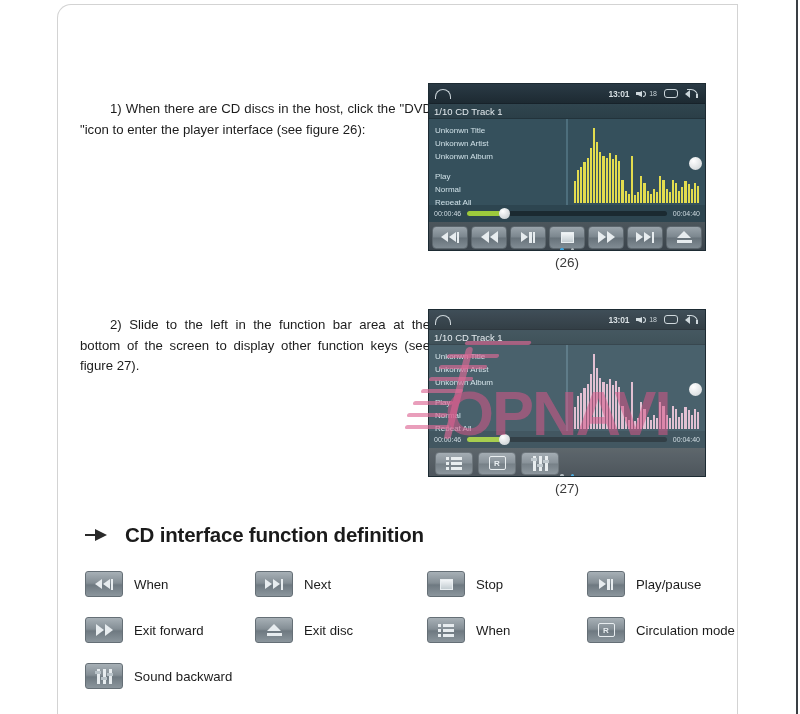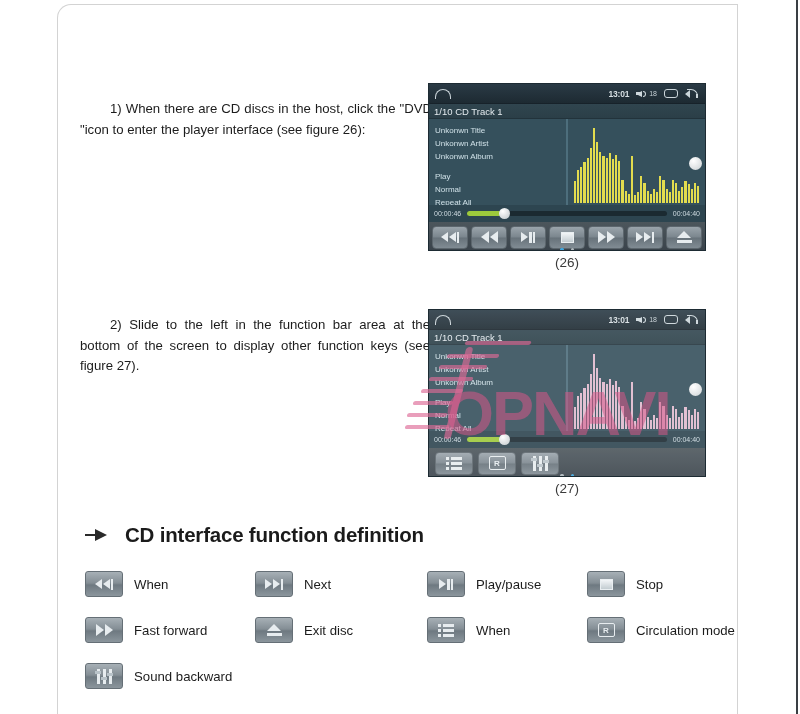--- a/index.html
+++ b/index.html
@@ -748,42 +748,42 @@
             <span class="g">
               <i class="tri-r-s"></i>
               <i class="tri-r-s"></i>
               <i class="bar-v2"></i>
             </span>
           </span>
           <span class="leg-label">Next</span>
         </div>
         <div class="leg-item">
           <span class="leg-icon">
+            <span class="sq-stop"></span>
+          </span>
+          <span class="leg-label">Stop</span>
+        </div>
+        <div class="leg-item">
+          <span class="leg-icon">
             <span class="g">
               <i class="tri-r-s"></i>
               <i class="bar-v2"></i>
               <i class="bar-v2"></i>
             </span>
           </span>
           <span class="leg-label">Play/pause</span>
-        </div>
-        <div class="leg-item">
-          <span class="leg-icon">
-            <span class="sq-stop"></span>
-          </span>
-          <span class="leg-label">Stop</span>
         </div>
         <div class="leg-item">
           <span class="leg-icon">
             <span class="g">
               <i class="tri-r"></i>
               <i class="tri-r"></i>
             </span>
           </span>
-          <span class="leg-label">Fast forward</span>
+          <span class="leg-label">Exit forward</span>
         </div>
         <div class="leg-item">
           <span class="leg-icon">
             <span class="eject">
               <i class="etri"></i>
               <i class="ebar"></i>
             </span>
           </span>
           <span class="leg-label">Exit disc</span>
         </div>

